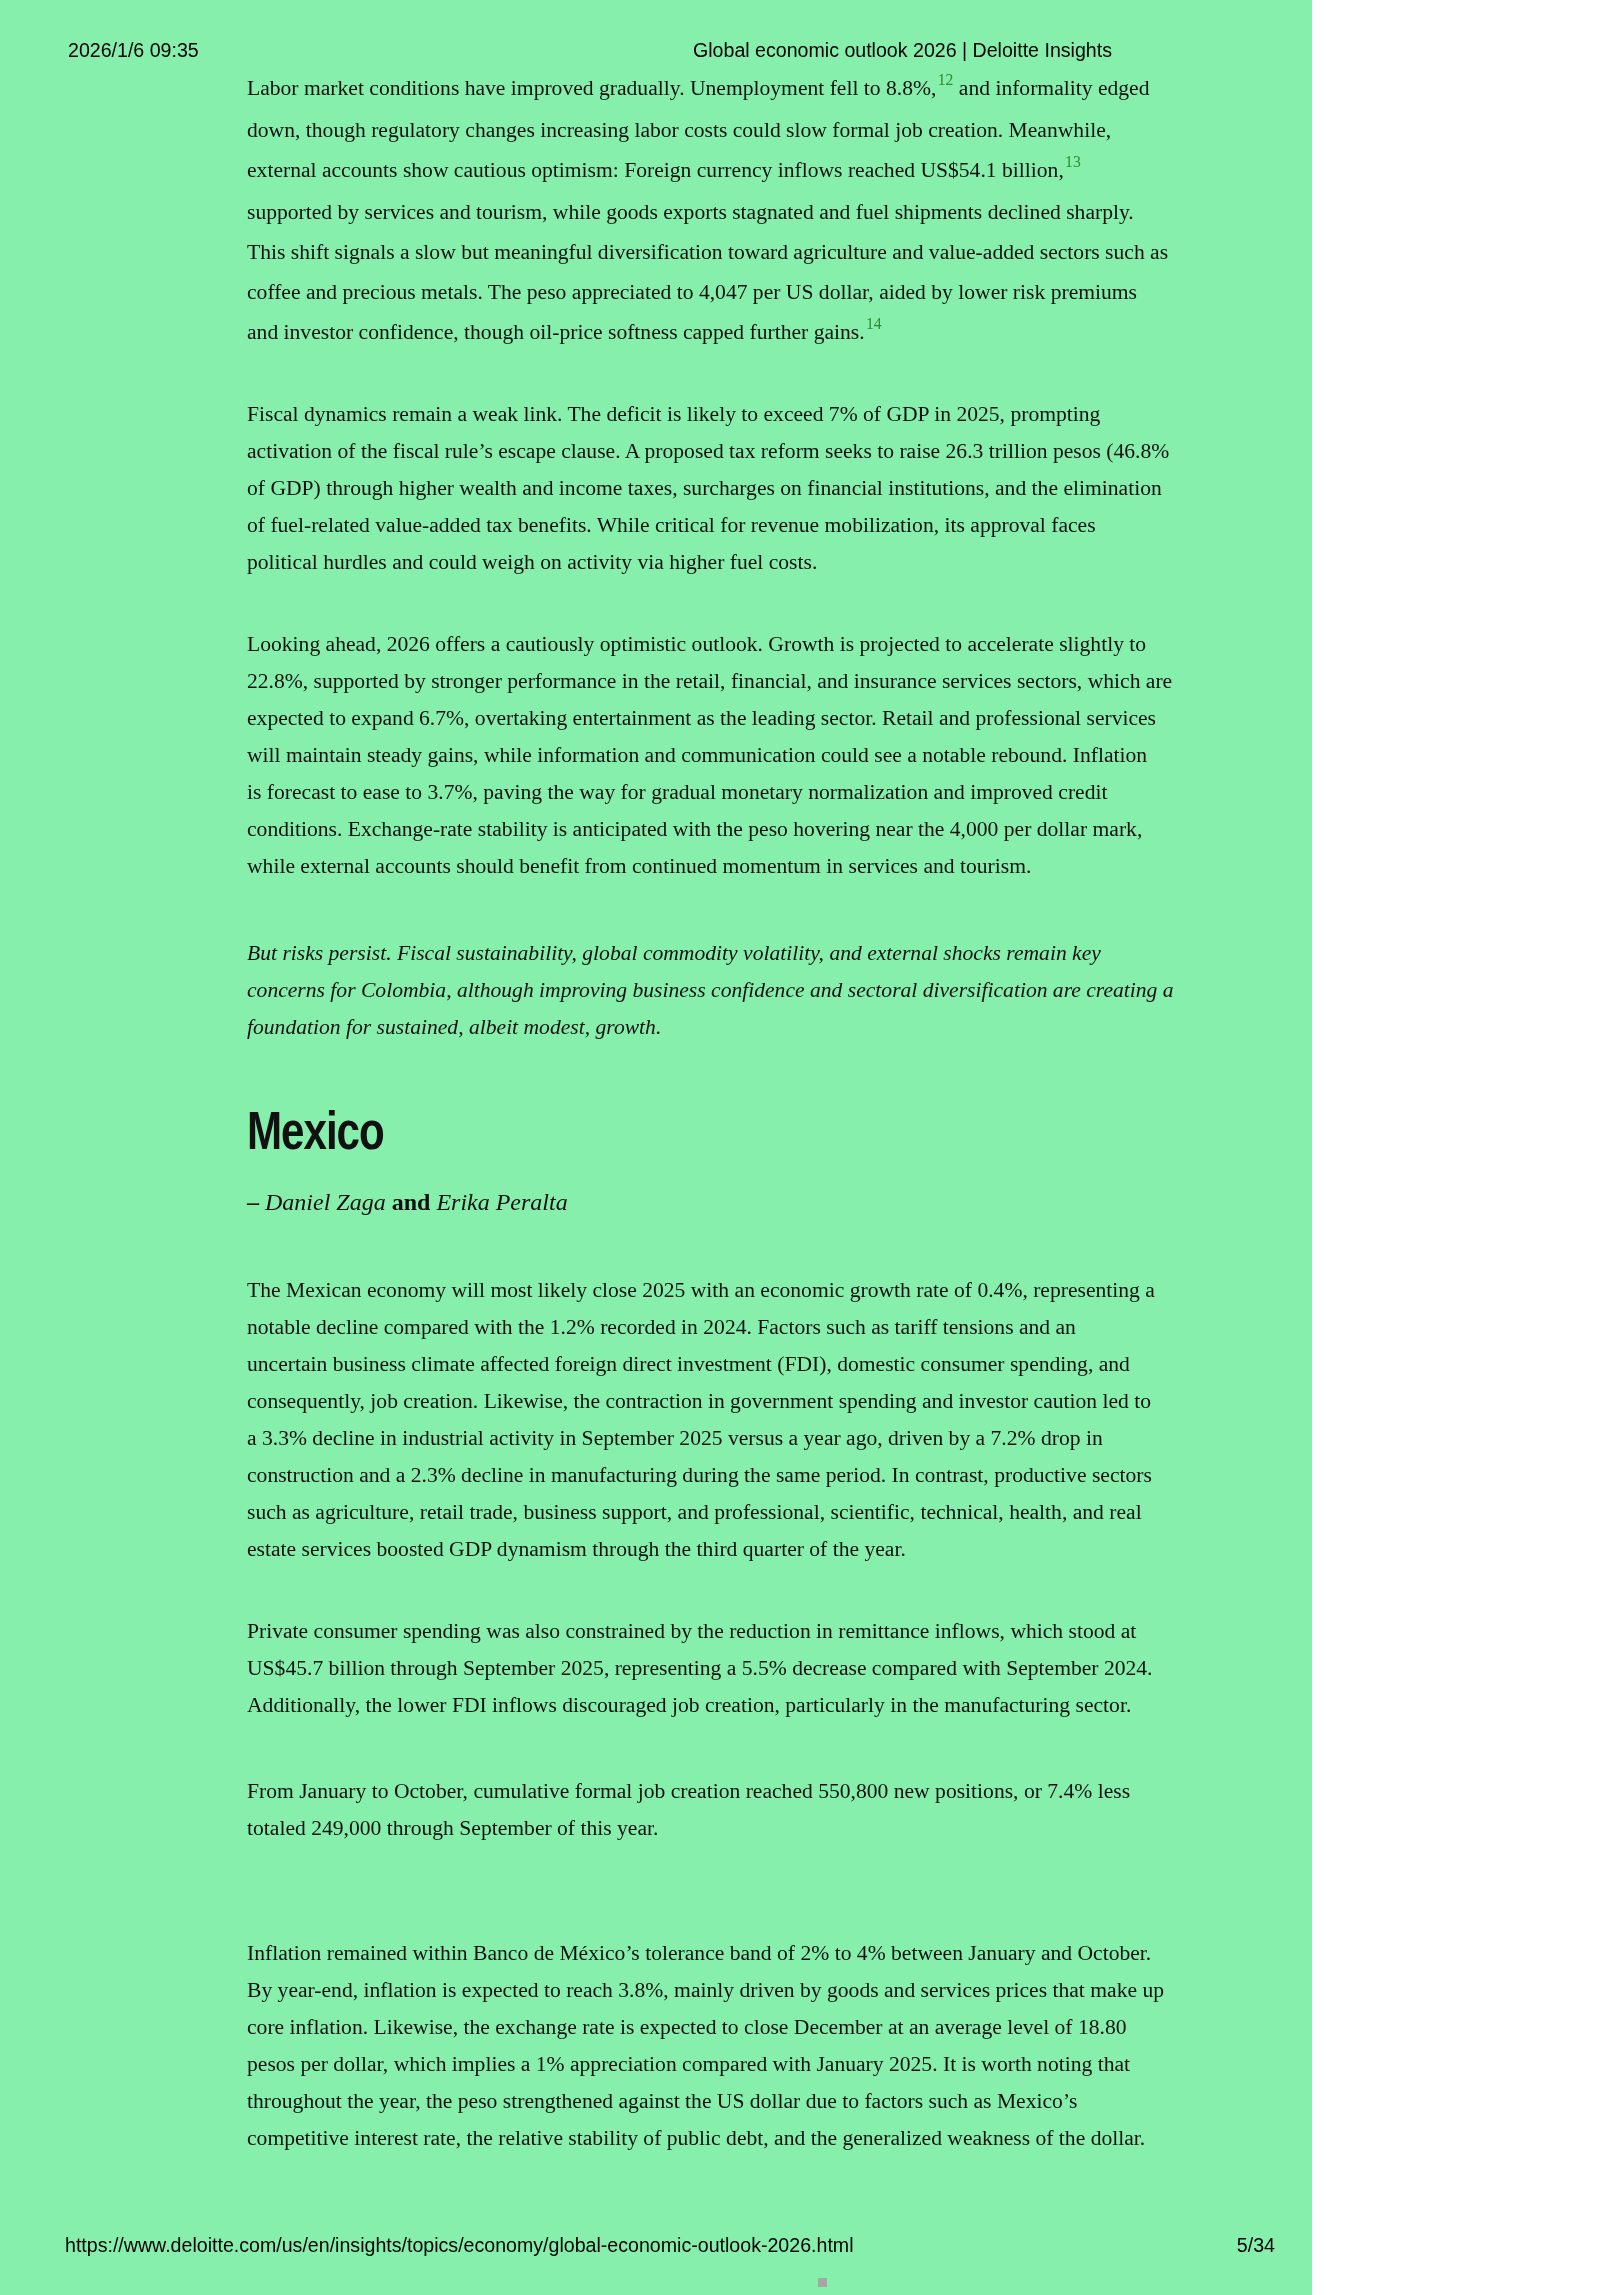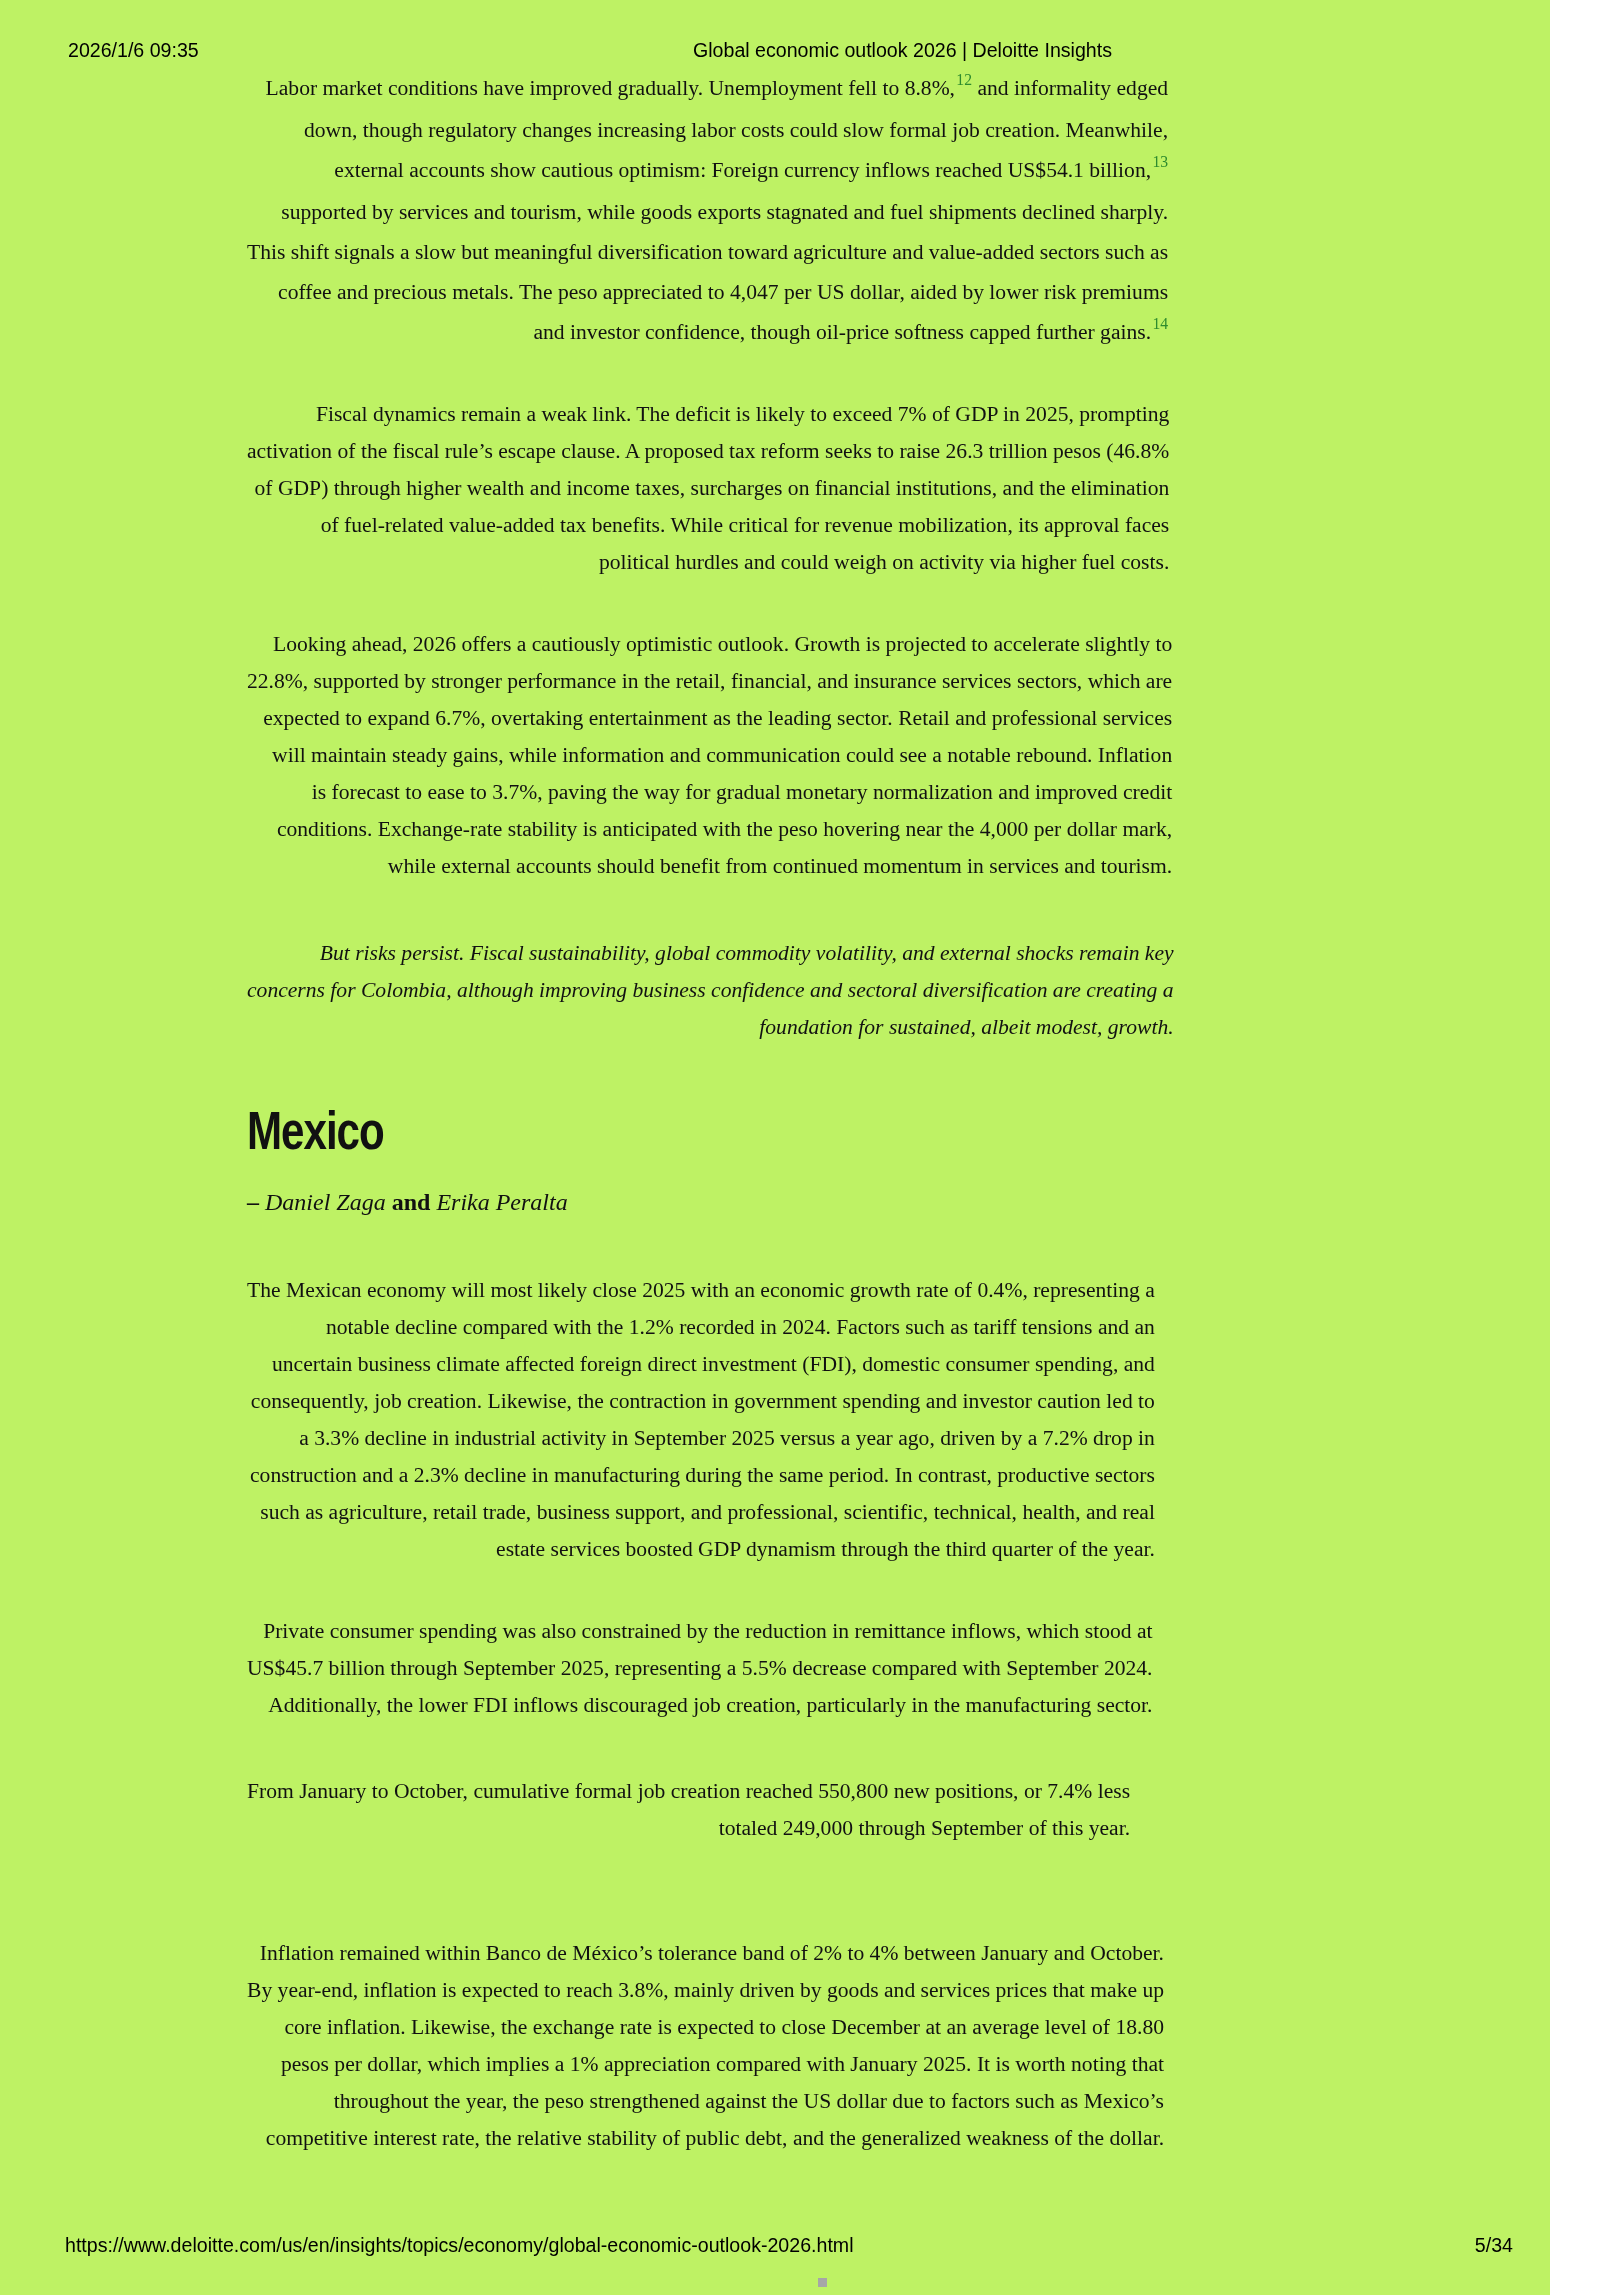--- a/index.html
+++ b/index.html
@@ -1,21 +1,21 @@
 <!DOCTYPE html>
 <html style="font-size:10.5px"><head>
 <meta charset="utf-8">
 <title>Global economic outlook 2026 | Deloitte Insights</title>
 <style>
   html, body { margin: 0; padding: 0; background: #ffffff; }
   .page {
     position: relative;
-    width: 1550px;
+    width: 1312px;
     height: 2295px;
-    background: #bef264;
+    background: #86efac;
     overflow: hidden;
     color: #111;
   }
   .hf {
     position: absolute;
     font-family: "Liberation Sans", sans-serif;
     font-size: 19.6px;
     line-height: 23.6px;
     color: #000;
     white-space: nowrap;
@@ -28,21 +28,21 @@
   .content { position: absolute; left: 247px; top: 0; width: 1151px; }
 
   .para {
     position: absolute;
     left: 0;
     font-family: "Liberation Serif", serif;
     font-size: 21.6px;
     line-height: 37px;
     color: #111;
   }
-  .para .tline { white-space: pre; text-align: right; }
+  .para .tline { white-space: pre; }
   #p0 { top: 68px; line-height: 40px; }
   #p1 { top: 396px; }
   #p2 { top: 626px; }
   #p3 { top: 935px; font-style: italic; }
   #p4 { top: 1272px; }
   #p5 { top: 1613px; }
   #p6 { top: 1773px; }
   #p7 { top: 1935px; }
 
   .fn-ref {

